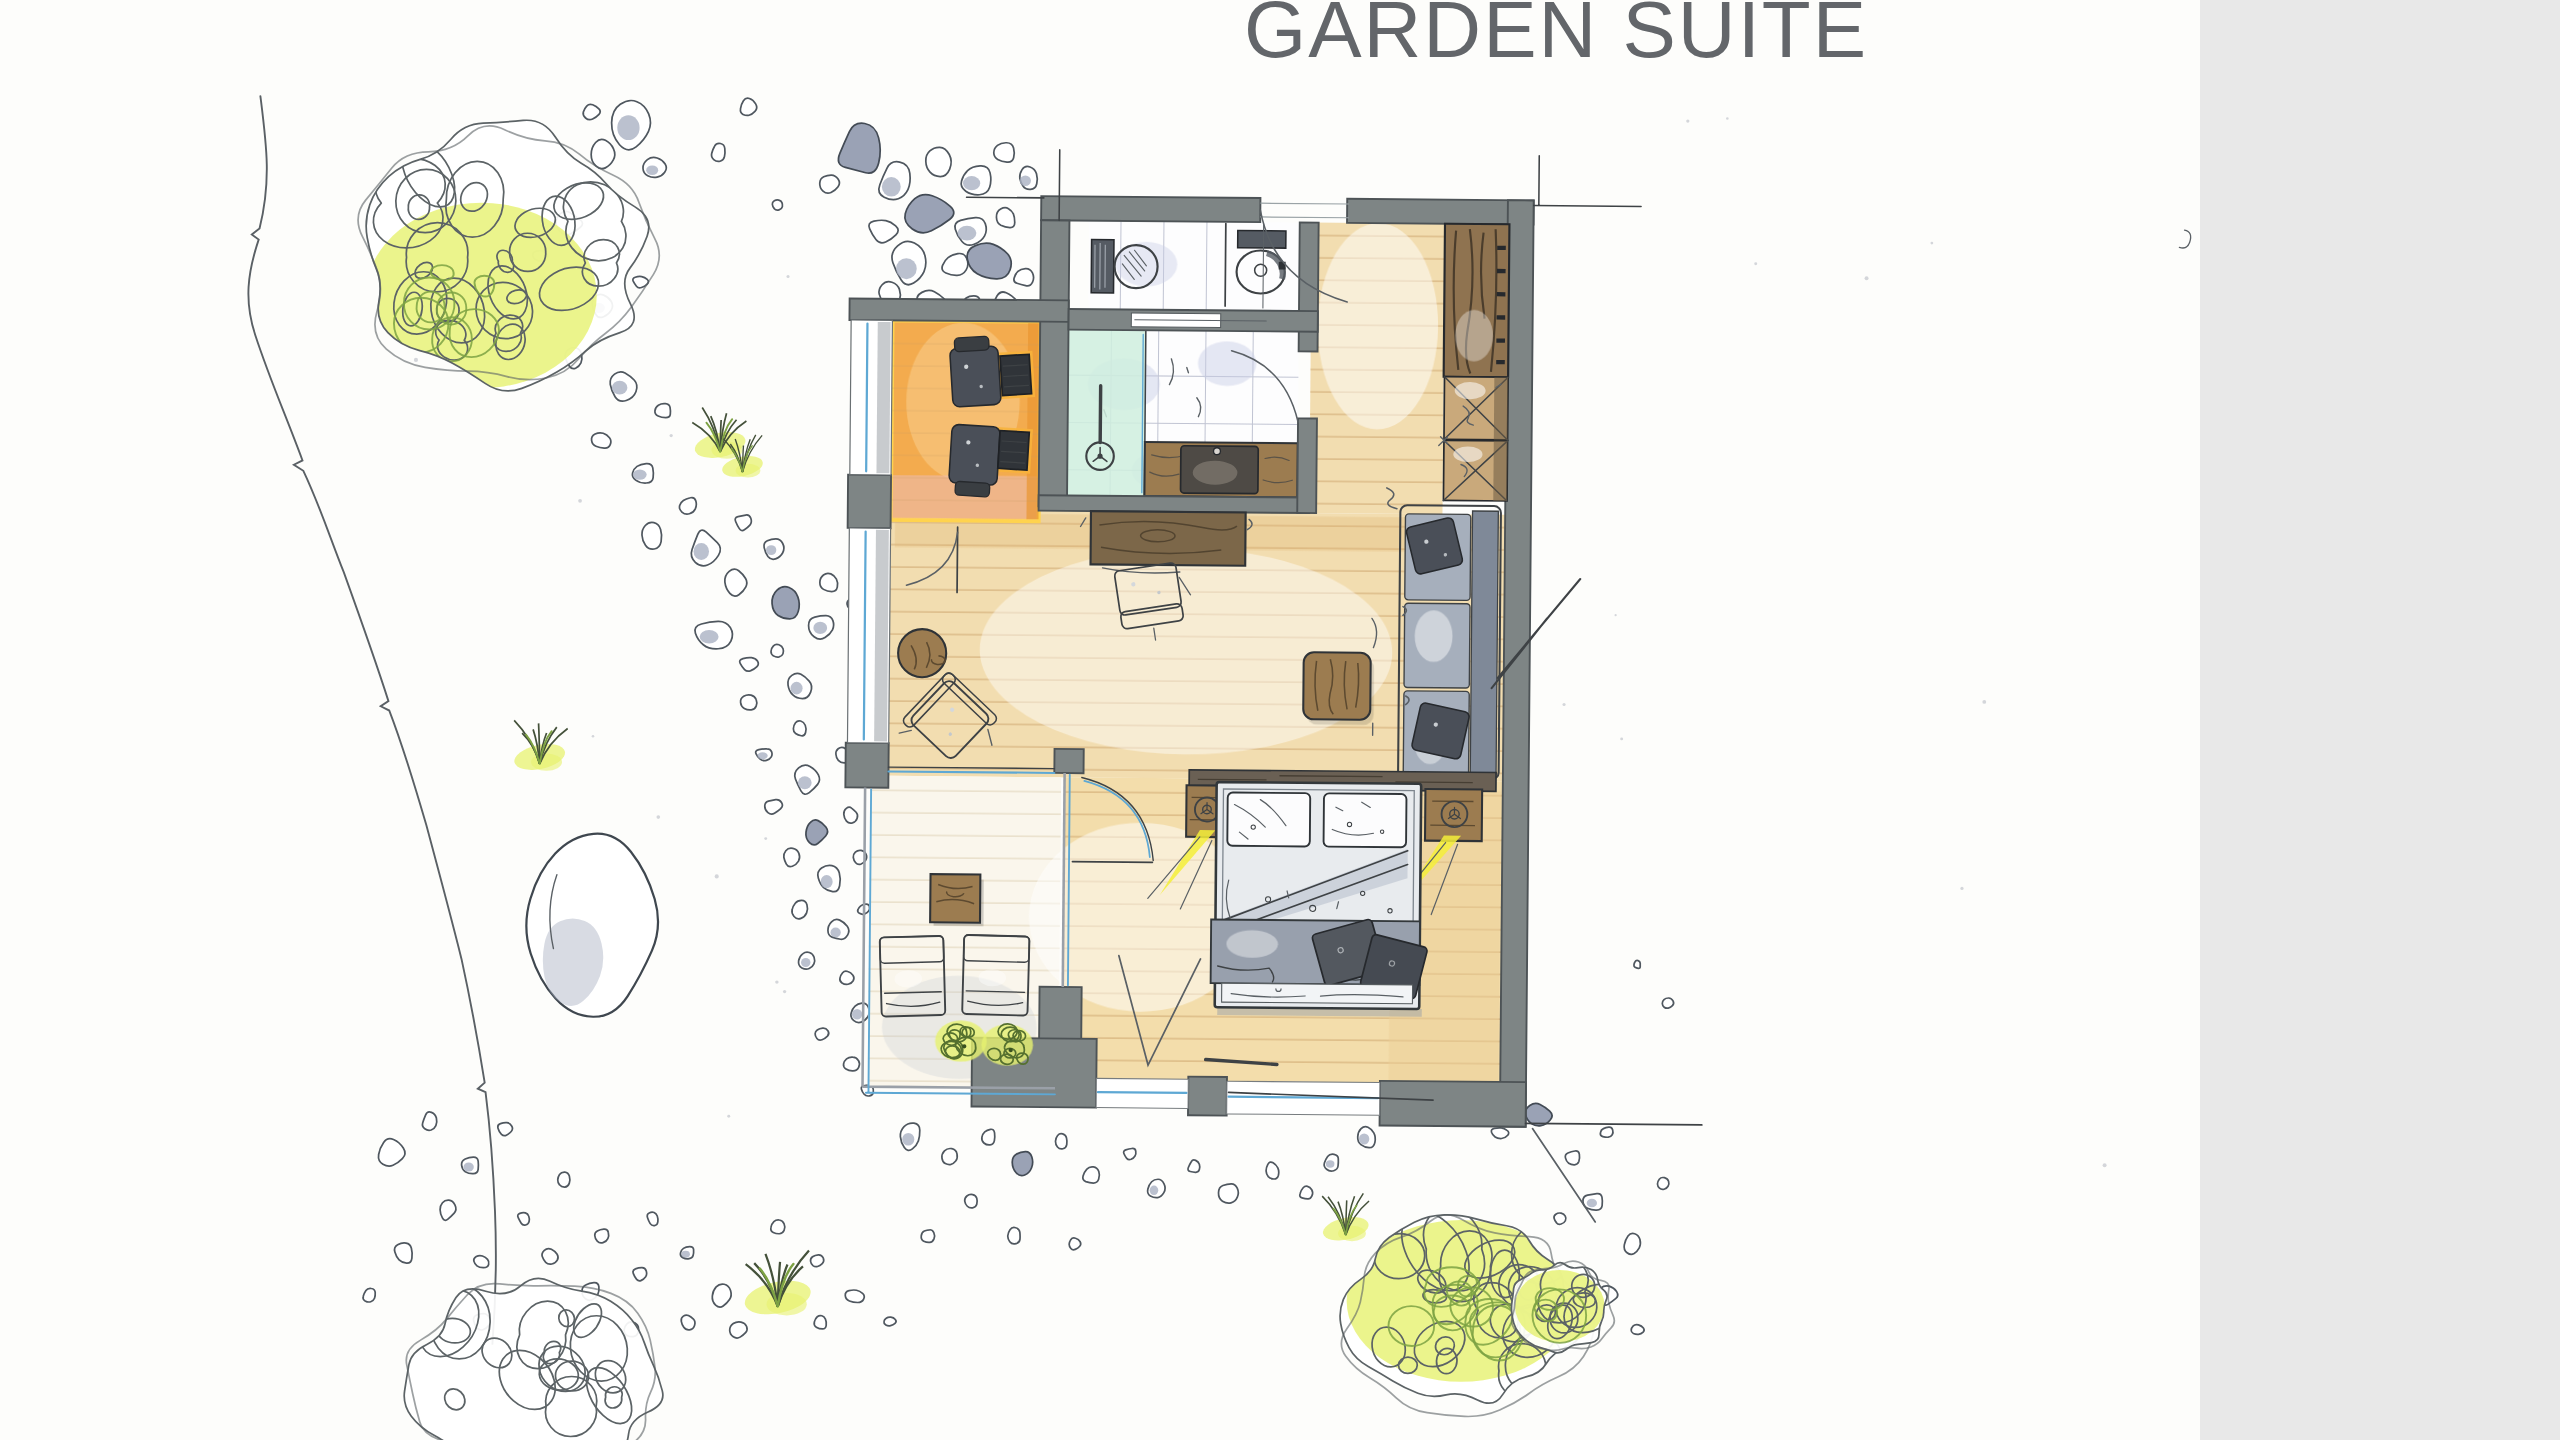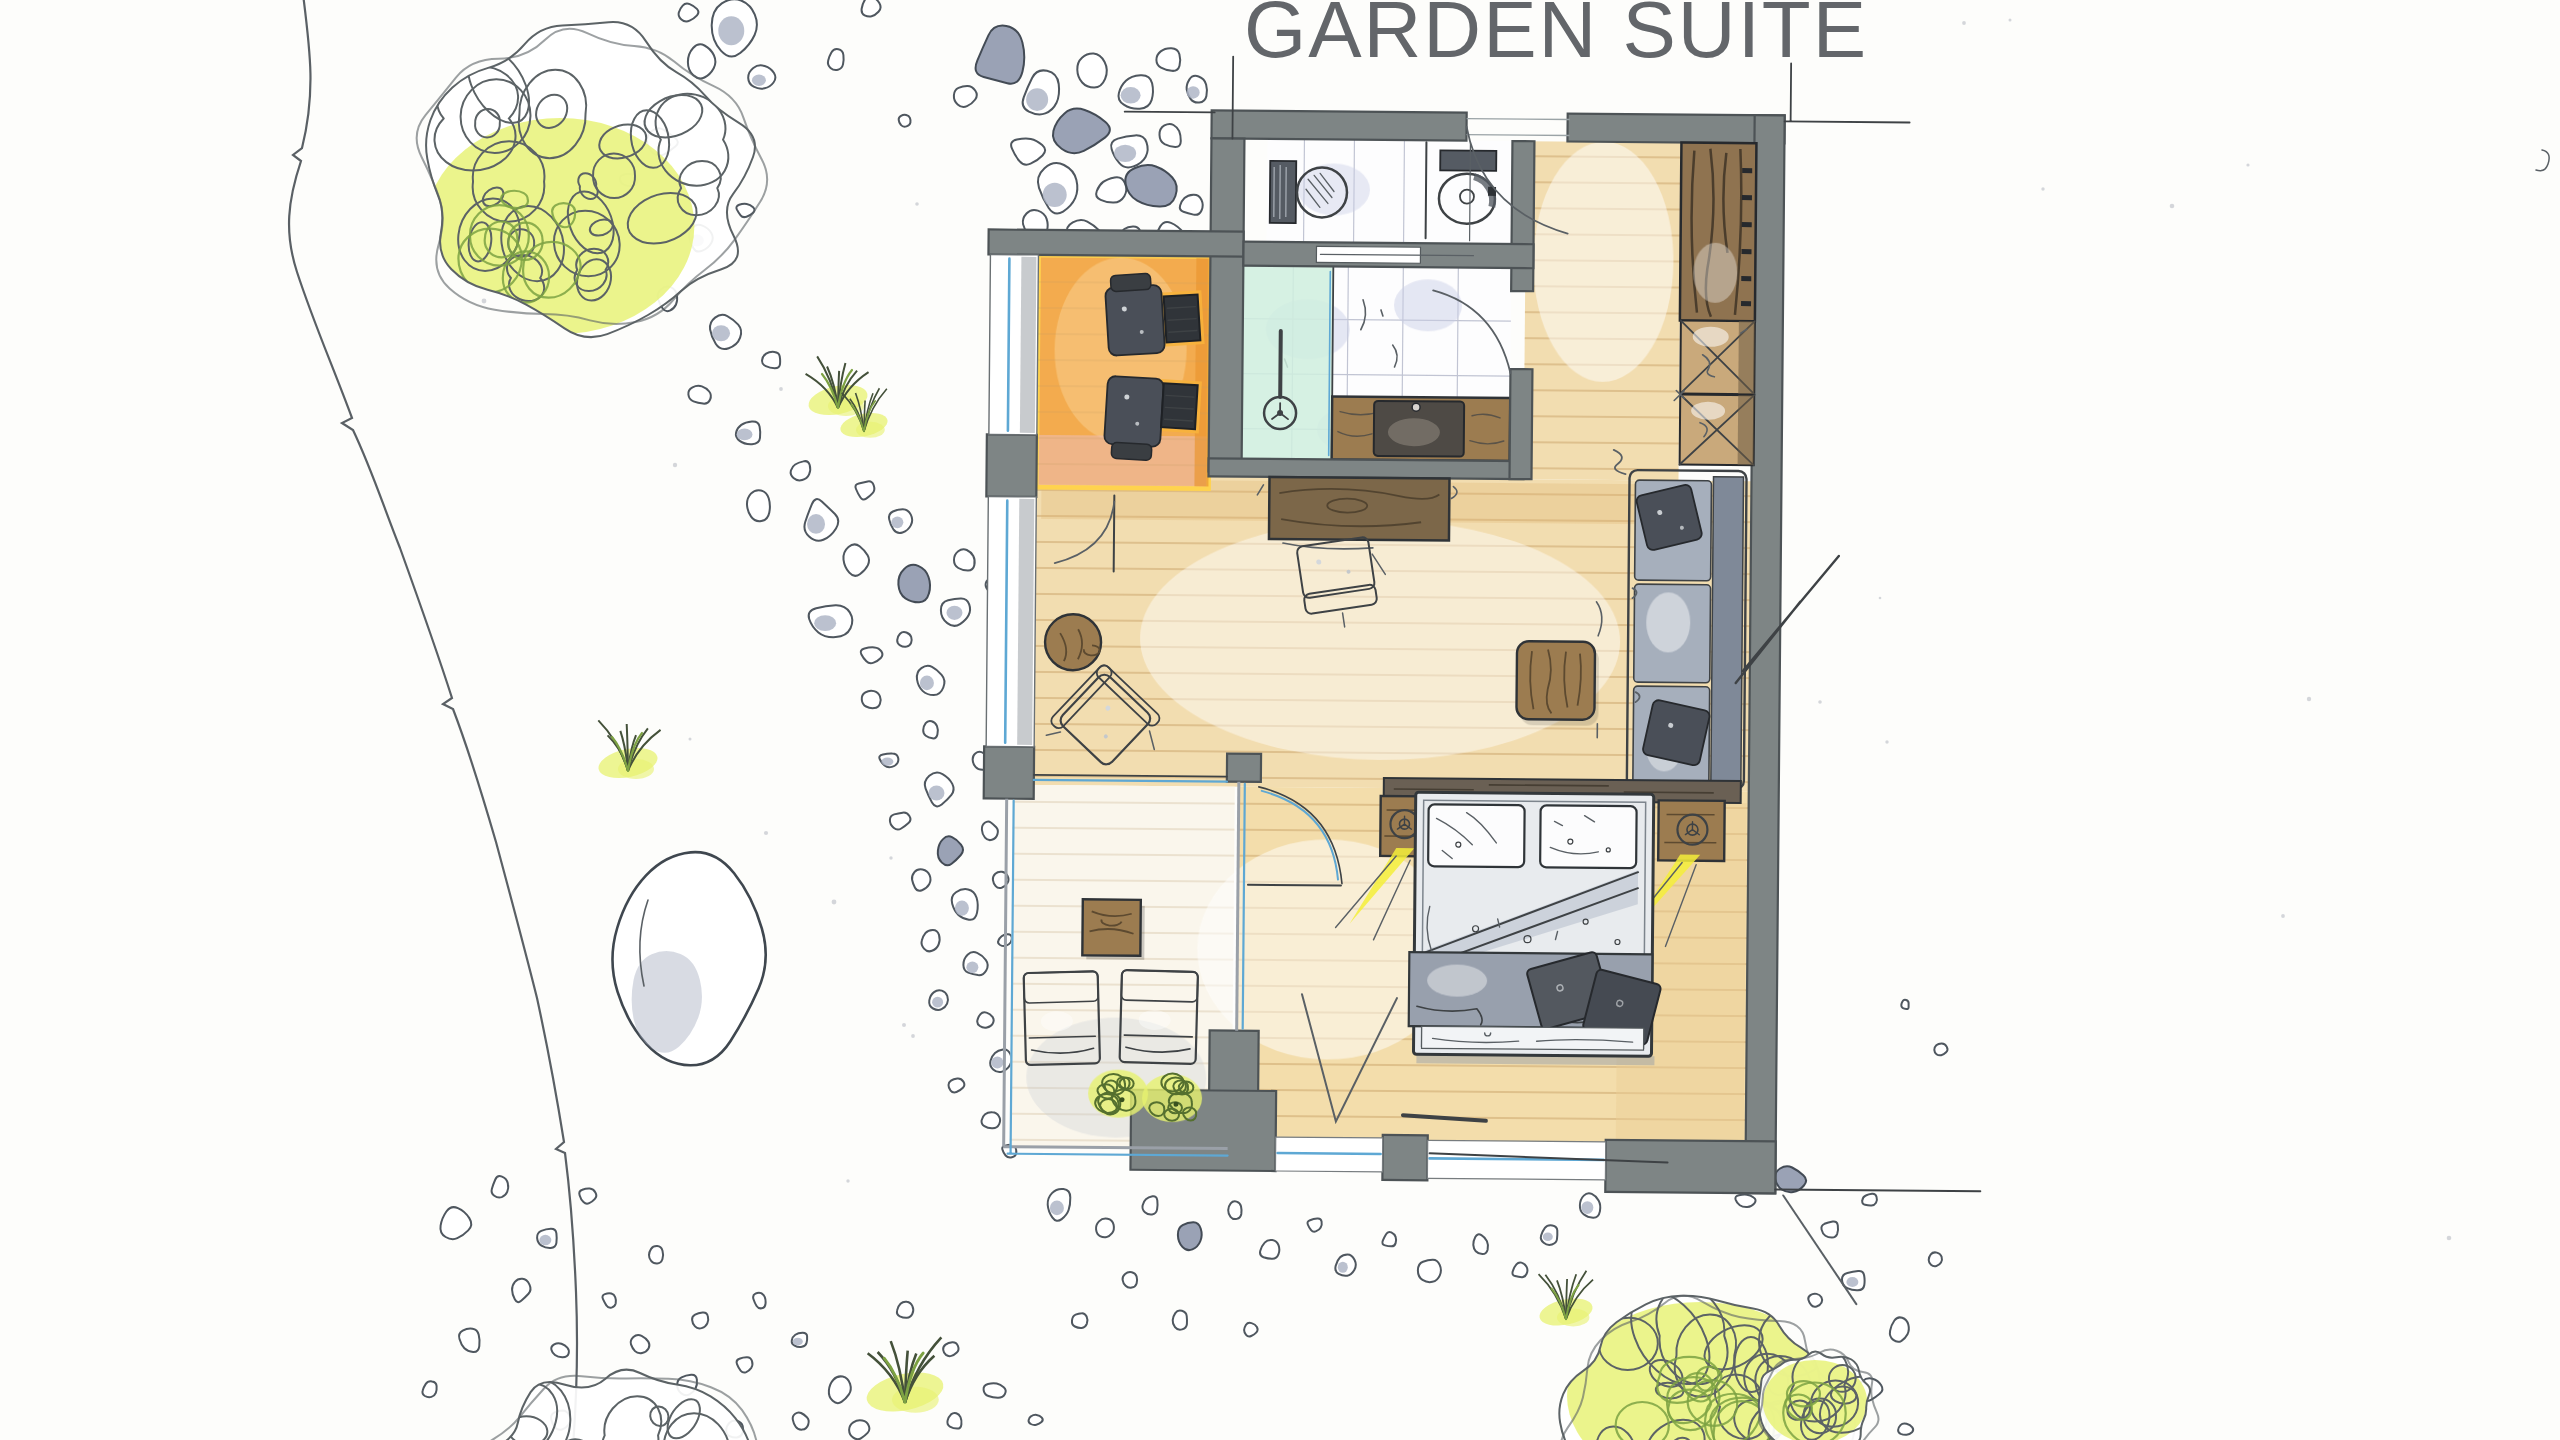--- a/index.html
+++ b/index.html
@@ -1,16 +1,16 @@
 <!DOCTYPE html>
 <html style="--paper: #fdfdfb; --title_color: #63666a; --ink: #3e4245; --pencil: #5a6065; --wall: #7e8585; --wall_edge: #4d5356; --wood_floor: #f2ddb0; --wood_floor_line: #c49a5f; --terrace_floor: #faf6ec; --terrace_line: #d4c2a0; --wood_dark: #7c6749; --wood_mid: #9c7c50; --wood_light: #c9a97b; --glass_blue: #5ea8d4; --glass_teal: #cfeede; --tile_lavender: #c8cde6; --rug_orange: #f3ab4e; --rug_border: #ffd34e; --rug_pink: #eebdb0; --sofa_gray: #97a1b0; --seat_gray: #a6afbc; --fabric_dark: #4a4f58; --bed_gray: #e8ebee; --throw_gray: #98a0ad; --stone_shade: #aab1c3; --leaf_yellow: #e7f270; --leaf_green: #7da243; --lamp_yellow: #f5ee3a;"><head>
 <meta charset="utf-8">
 <style>
   html,body{margin:0;padding:0;background:#e8e8e8;}
-  #stage{position:relative;width:2560px;height:1440px;background:var(--paper,#fdfdfb);overflow:hidden;
+  #stage{position:relative;width:2200px;height:1440px;background:var(--paper,#fdfdfb);overflow:hidden;
          font-family:"Liberation Sans", sans-serif;}
   #plan-svg{position:absolute;left:0;top:0;width:100%;height:100%;}
   #title{position:absolute;left:1244px;top:-16px;font-size:80px;font-weight:400;
          letter-spacing:2px;color:var(--title_color,#63666a);white-space:nowrap;}
   
   .wall{fill:var(--wall);stroke:var(--wall_edge);stroke-width:2.2;}
   .ink{stroke:var(--ink);fill:none;stroke-linecap:round;stroke-linejoin:round;}
   .pencil{stroke:var(--pencil);fill:none;stroke-linecap:round;}
   .floor-wood{fill:var(--wood_floor);}
   .floor-bed{fill:#f3ddab;}

